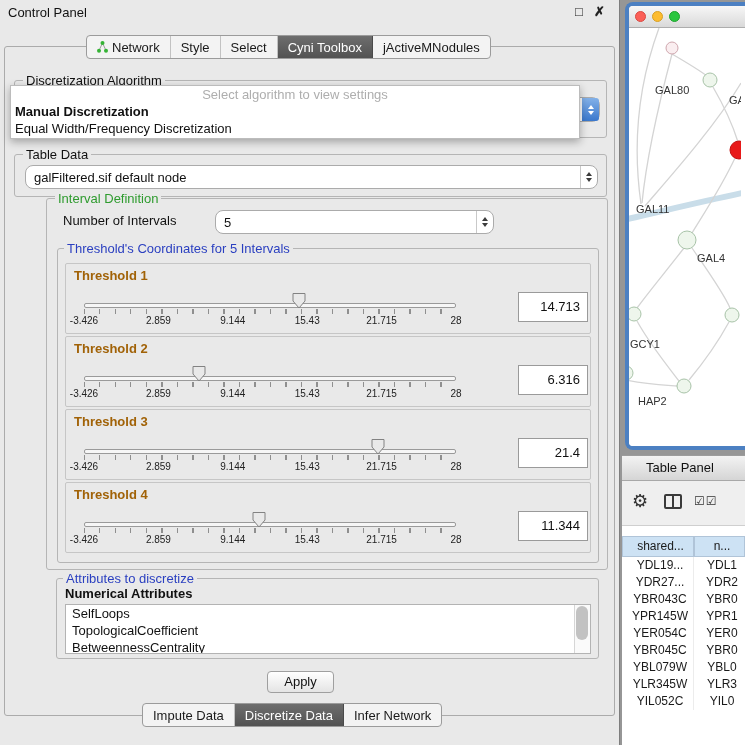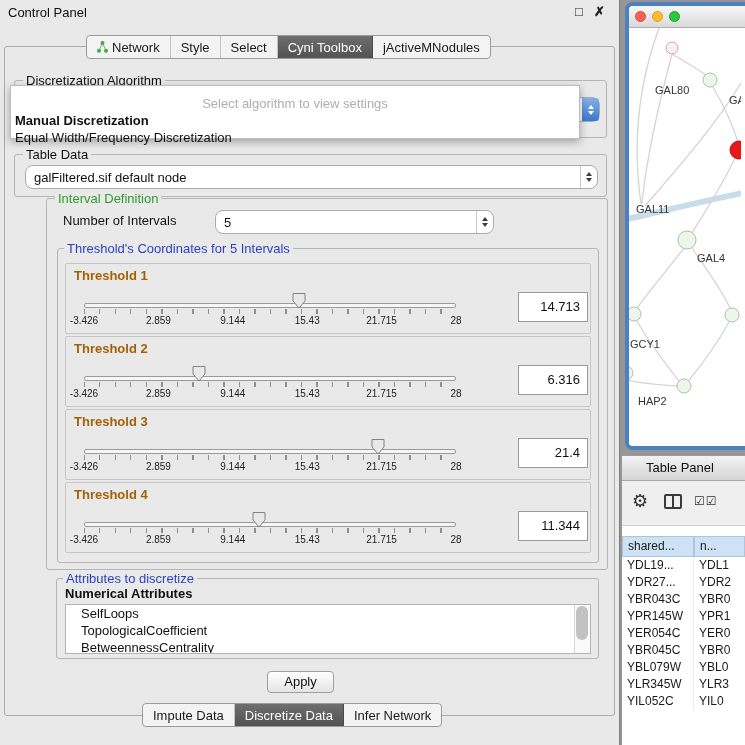--- a/index.html
+++ b/index.html
@@ -42,21 +42,21 @@
         display:flex;flex-direction:column;align-items:center;justify-content:center;gap:2px;}
   .au{width:0;height:0;border-left:3px solid transparent;border-right:3px solid transparent;border-bottom:4px solid #3c3c3c;}
   .ad{width:0;height:0;border-left:3px solid transparent;border-right:3px solid transparent;border-top:4px solid #3c3c3c;}
   .stepper.bluestep{background:linear-gradient(#83b1e8,#3a77cc);border-left:none;border-radius:0 3px 3px 0;width:17px;}
   .bluestep .au{border-bottom-color:#fff;}
   .bluestep .ad{border-top-color:#fff;}
 
   
   #algo-popup{position:absolute;left:10px;top:85px;width:568px;height:52px;background:#fff;
         border:1px solid #bcbcbc;box-shadow:0 3px 8px rgba(0,0,0,0.30);z-index:40;}
-  .popup-placeholder{text-align:center;color:#aeaeae;font-size:13px;height:16px;line-height:16px;margin-top:10px;}
+  .popup-placeholder{text-align:center;color:#aeaeae;font-size:13px;height:16px;line-height:16px;margin-top:1px;}
   .popup-opt{font-size:13px;padding-left:4px;height:17px;line-height:17px;color:#111;}
   .popup-opt.b{font-weight:bold;}
 
   
   .tpanel{position:absolute;left:7px;width:524px;height:69px;border:1px solid #c6c6c6;border-radius:2px;background:#e9e9e9;}
   .t-label{position:absolute;left:8px;top:4px;font-size:13px;font-weight:bold;color:#a16207;text-align:right;}
   .slider{position:absolute;left:18px;top:26px;width:372px;height:40px;}
   .track{position:absolute;left:0;right:0;top:13px;height:3px;background:#f6f6f6;border:1px solid #9a9a9a;border-radius:2px;}
   .ticks{position:absolute;left:0;right:0;top:19px;height:5px;
         background-image:repeating-linear-gradient(to right,#8f8f8f 0,#8f8f8f 1px,transparent 1px,transparent 15.5px);}
@@ -67,21 +67,21 @@
   .tlabels .ticklabel:nth-child(3){left:40%;}
   .tlabels .ticklabel:nth-child(4){left:60%;}
   .tlabels .ticklabel:nth-child(5){left:80%;}
   .tlabels .ticklabel:nth-child(6){left:100%;}
   .valuebox{position:absolute;right:2px;top:28px;width:70px;height:30px;box-sizing:border-box;background:#fff;
         border:1px solid #9a9a9a;font-size:13px;color:#111;text-align:right;line-height:28px;padding-right:7px;}
 
   
   .attr-title{position:absolute;left:8px;top:7px;font-size:13px;font-weight:bold;color:#111;}
   #attr-list{position:absolute;left:8px;top:25px;width:524px;height:48px;background:#fff;border:1px solid #b3b3b3;overflow:hidden;}
-  .attr-item{font-size:13px;line-height:17px;padding-left:15px;color:#111;white-space:nowrap;}
+  .attr-item{font-size:13px;line-height:17px;padding-left:6px;color:#111;white-space:nowrap;}
   #attr-scroll{position:absolute;right:0;top:0;bottom:0;width:15px;background:#fafafa;border-left:1px solid #d6d6d6;}
   #attr-thumb{position:absolute;left:1px;top:1px;width:12px;height:34px;background:#c2c2c2;border-radius:6px;}
 
   #apply-btn{position:absolute;left:267px;top:671px;width:67px;height:22px;box-sizing:border-box;
         background:linear-gradient(#ffffff,#e4e4e4);border:1px solid #9f9f9f;border-radius:4px;
         font-size:13px;color:#111;text-align:center;line-height:20px;}
 
   
   #net-win{position:absolute;left:625px;top:2px;width:120px;height:448px;box-sizing:border-box;
         border:4px solid #4c80c2;border-right:none;border-radius:8px 0 0 8px;background:#fff;overflow:hidden;}
@@ -95,21 +95,21 @@
   
   #tp-bar{position:absolute;left:622px;top:455px;width:123px;height:26px;
         background:linear-gradient(#f3f3f3,#d5d5d5);border-top:1px solid #9c9c9c;border-bottom:1px solid #a8a8a8;box-sizing:border-box;}
   #tp-bar span{display:block;padding-left:24px;line-height:24px;font-size:13px;color:#111;}
   #tp-toolbar{position:absolute;left:622px;top:481px;width:123px;height:45px;background:#efefef;border-bottom:1px solid #cfcfcf;box-sizing:border-box;}
   .gear{position:absolute;left:10px;top:9px;font-size:18px;color:#333;}
   .colicon{position:absolute;left:42px;top:13px;width:18px;height:15px;box-sizing:border-box;border:2px solid #3a3a3a;border-radius:2px;
         background:linear-gradient(90deg,transparent 0 6px,#3a3a3a 6px 8px,transparent 8px);}
   .cbicons{position:absolute;left:72px;top:13px;font-size:12px;color:#333;letter-spacing:1px;}
   #tp-table{position:absolute;left:622px;top:526px;width:123px;height:219px;background:#fff;overflow:hidden;}
-  .tr{display:flex;height:17px;line-height:17px;}
+  .tr{display:flex;height:17px;line-height:17px;text-align:center;}
   .tr.th{margin-top:10px;height:21px;line-height:19px;}
   .td{box-sizing:border-box;padding-left:5px;overflow:hidden;white-space:nowrap;font-size:12px;color:#1a1a1a;}
   .td.c1{width:72px;}
   .td.c2{flex:1;}
   .th .td{background:#cde2f4;border:1px solid #b0c4d8;}
   .tr:not(.th) .td.c1{border-right:1px solid #ececec;}
 </style>
 </head>
 <body>
 

